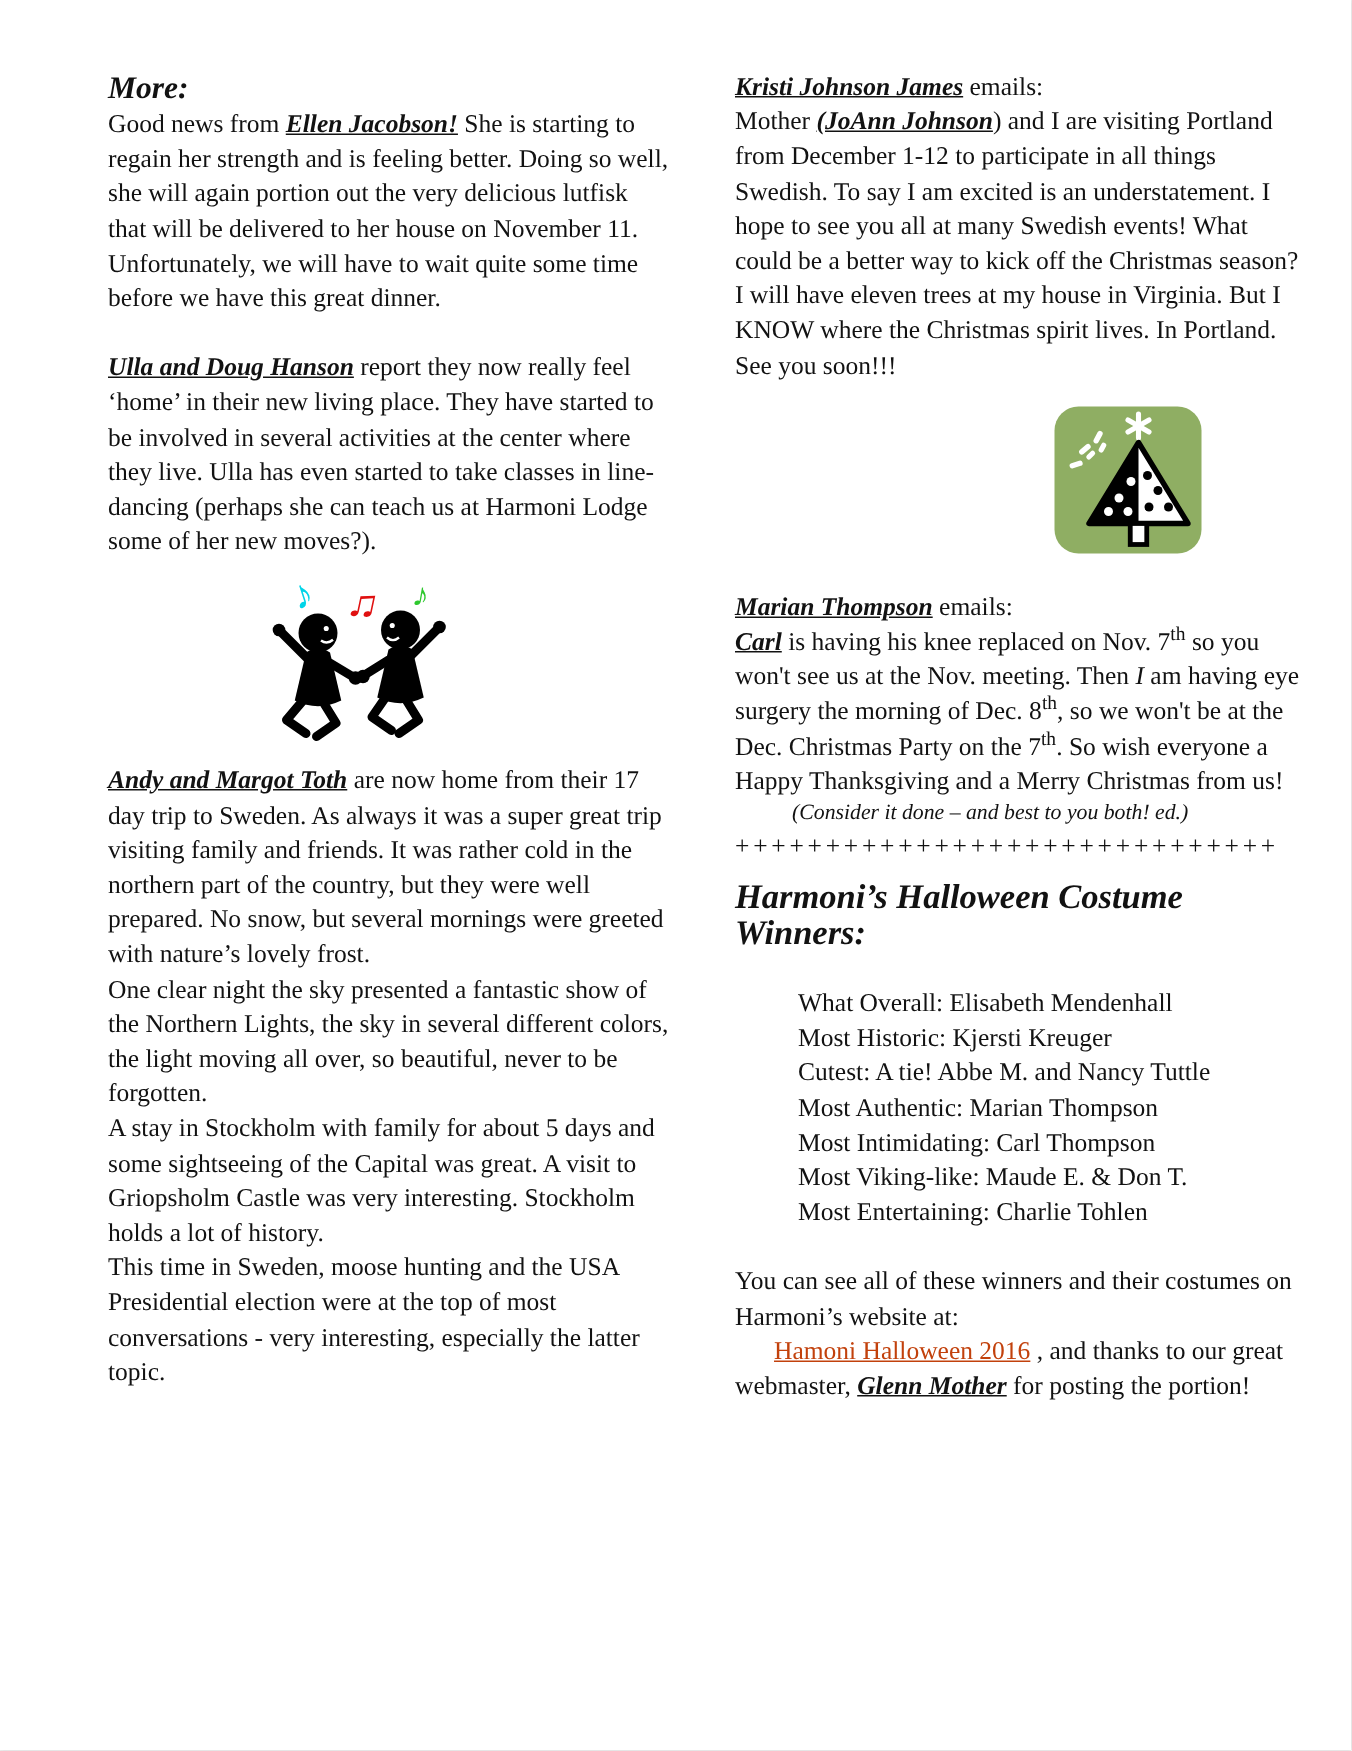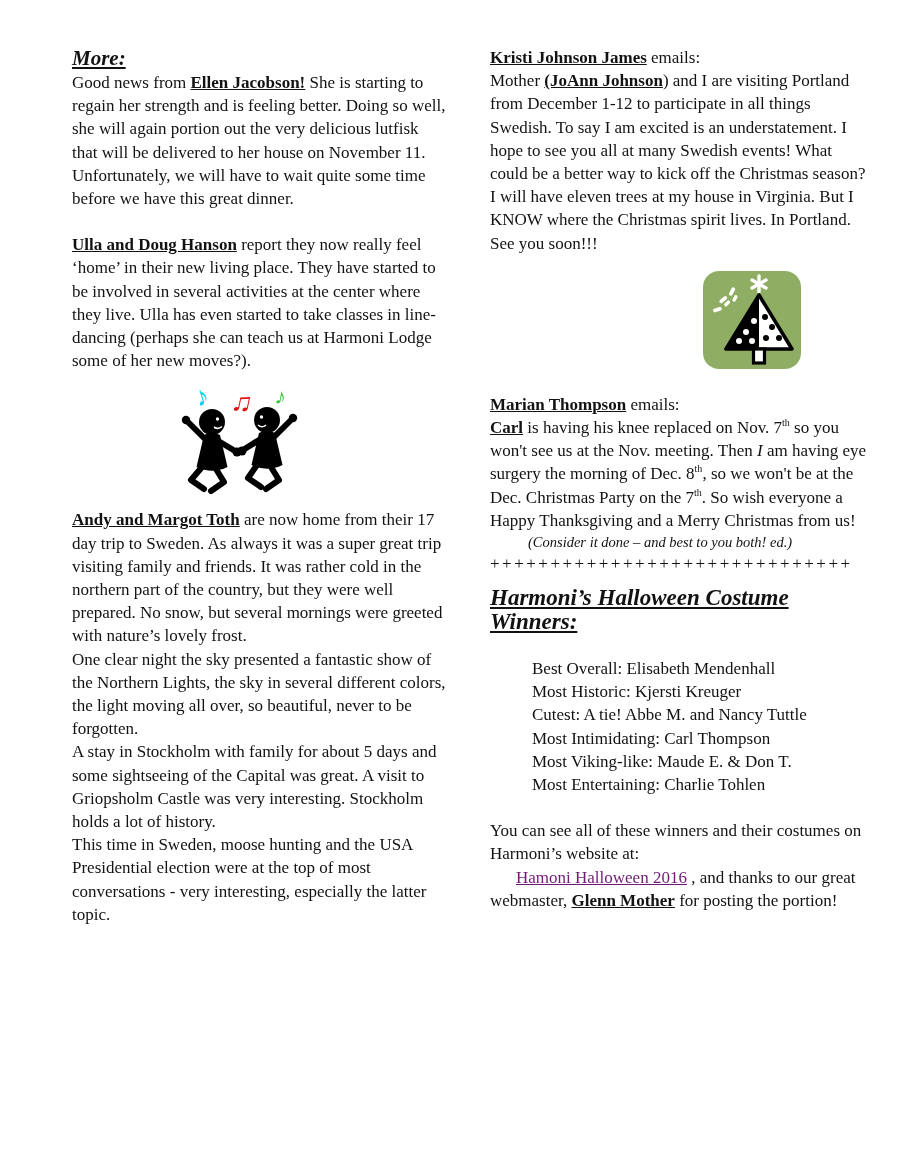--- a/index.html
+++ b/index.html
@@ -6,27 +6,27 @@
   .page{
     position:relative;width:901px;height:1167px;background:#ffffff;
     font-family:"Liberation Serif","DejaVu Serif",serif;color:#121212;
     overflow:hidden;margin:0 auto;box-shadow:0 0 4px rgba(0,0,0,.25);
   }
   .col{position:absolute;top:46px;}
   .col-left{left:72px;width:376px;}
   .col-right{left:490px;width:380px;}
   .heading{font-size:21px;line-height:25px;font-weight:bold;font-style:italic;margin:0;}
   .heading.sm{font-size:23px;line-height:24px;}
-  .hu{text-decoration:underline;margin-top:46px;}
+  .hu{margin-top:46px;}
   .para{margin:0;font-size:17px;line-height:23.2px;}
   .run-p{}
-  .run-b{font-weight:bold;text-decoration:underline;}
+  .run-b{font-weight:bold;font-style:italic;text-decoration:underline;}
   .run-i{font-style:italic;}
-  .run-sup{vertical-align:super;font-size:10px;line-height:0;}
-  .run-link{color:#701a75;text-decoration:underline;cursor:pointer;}
+  .run-sup{vertical-align:super;font-size:13px;line-height:0;}
+  .run-link{color:#c2410c;text-decoration:underline;cursor:pointer;}
   .indent{display:inline-block;width:26px;}
   .ed-note{font-size:14.5px;line-height:20px;padding-left:38px;}
   .plus-line{font-size:17px;letter-spacing:2.5px;line-height:23px;white-space:nowrap;}
   .winners{padding-left:42px;font-size:17px;line-height:23.2px;}
   .winner-line{white-space:nowrap;}
   .mt-lg{margin-top:23px;}
   .mt-md{margin-top:11px;}
   .img-dancers{margin:3px 0 5px 92px;width:150px;height:122px;}
   .img-tree{margin:15px 0 9px 212px;width:100px;height:100px;}
   .img-dancers svg,.img-tree svg{display:block;}
@@ -108,22 +108,23 @@
       </g>
       <rect x="51.5" y="79" width="11" height="14" fill="#fff" stroke="#000" stroke-width="3.2"></rect>
     </svg>
   </div>
       <p class="para mt-lg"><span class="run-b">Marian Thompson</span><span class="run-p">  emails:</span></p>
       <p class="para "><span class="run-b">Carl</span><span class="run-p">  is having his knee replaced on Nov. 7</span><span class="run-sup">th</span><span class="run-p"> so you won't see us at the Nov. meeting. Then </span><span class="run-i">I</span><span class="run-p"> am having eye surgery the morning of Dec. 8</span><span class="run-sup">th</span><span class="run-p">, so we won't be at the Dec. Christmas Party on the 7</span><span class="run-sup">th</span><span class="run-p">.  So wish everyone a Happy Thanksgiving and a Merry Christmas from us!</span></p>
       <p class="para ed-note"><span class="run-i">(Consider it done – and best to you both!  ed.)</span></p>
       <p class="para plus-line"><span class="run-p">++++++++++++++++++++++++++++++</span></p>
       <div class="heading sm mt-md"><span class="hu">Harmoni’s Halloween Costume Winners:</span></div>
       <div class="winners mt-lg">
-        <div class="winner-line">Best Overall:  Elisabeth Mendenhall</div>
+        <div class="winner-line">What Overall:  Elisabeth Mendenhall</div>
         <div class="winner-line">Most Historic: Kjersti Kreuger</div>
         <div class="winner-line">Cutest: A tie! Abbe M. and Nancy Tuttle</div>
+        <div class="winner-line">Most Authentic: Marian Thompson</div>
         <div class="winner-line">Most Intimidating: Carl Thompson</div>
         <div class="winner-line">Most Viking-like: Maude E. &amp; Don T.</div>
         <div class="winner-line">Most Entertaining: Charlie Tohlen</div>
       </div>
       <p class="para mt-lg"><span class="run-p">You can see all of these winners and their costumes on Harmoni’s website at:</span><br><span class="indent"></span><a class="run-link" href="#">Hamoni Halloween 2016</a><span class="run-p"> , and thanks to our great webmaster, </span><span class="run-b">Glenn Mother</span><span class="run-p"> for posting the portion!</span></p>
     </div>
 </div>
 
 </body></html>

